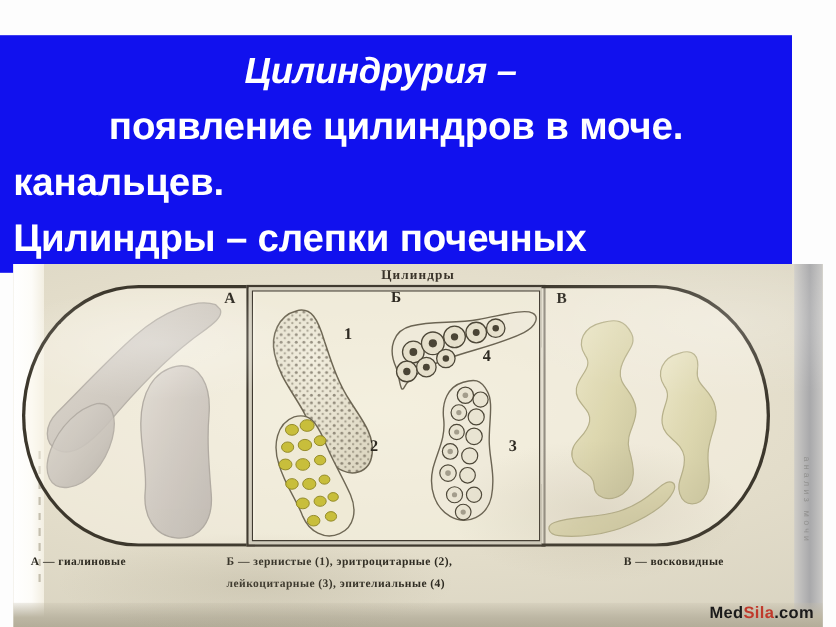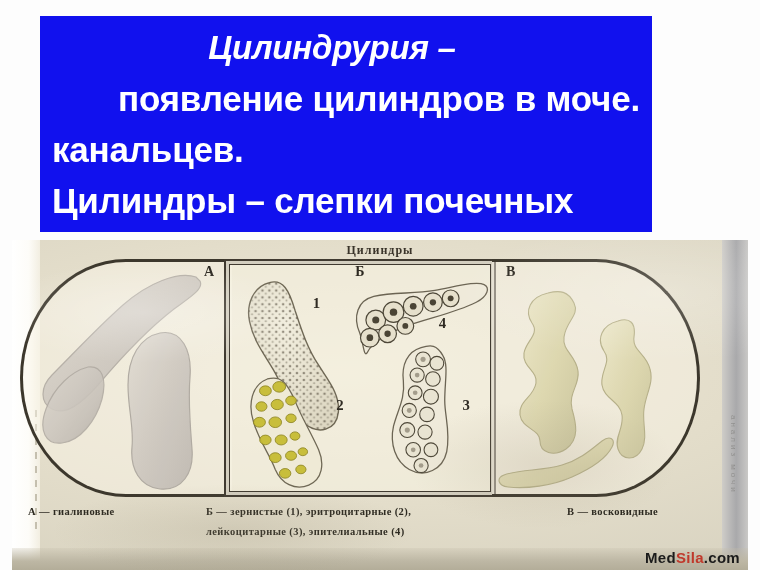--- a/index.html
+++ b/index.html
@@ -5,36 +5,35 @@
   html,body{margin:0;padding:0;}
   body{
     width:760px;height:570px;overflow:hidden;
     background:#ffffff;
     font-family:"Liberation Sans", sans-serif;
   }
   .slide{position:relative;width:760px;height:570px;background:#fdfdfd;}
 
   
   .banner{
-    position:absolute;left:0;top:16px;width:612px;height:216px;
+    position:absolute;left:0;top:32px;width:720px;height:216px;
     background:#1111ee;
     box-sizing:border-box;
     padding:6px 12px 0 12px;
-    margin-left:40px;
   }
   .banner .ln{
     color:#ffffff;
     font-weight:bold;
     font-size:35px;
     line-height:51px;
     white-space:nowrap;
     letter-spacing:-0.2px;
   }
   .banner .ln.l1{font-style:italic;text-align:center;font-size:33px;padding-right:28px;}
-  .banner .ln.l2{text-align:right;}
+  .banner .ln.l2{text-align:center;}
   .banner .ln.l3{text-align:left;}
   .banner .ln.l4{text-align:left;}
 
   
   .scan{
     position:absolute;left:12px;top:240px;width:736px;height:330px;
     background:
       radial-gradient(ellipse 120% 90% at 45% 40%, #efe9d8 0%, #e3ddca 45%, #d2cdbb 100%);
     overflow:hidden;
   }

